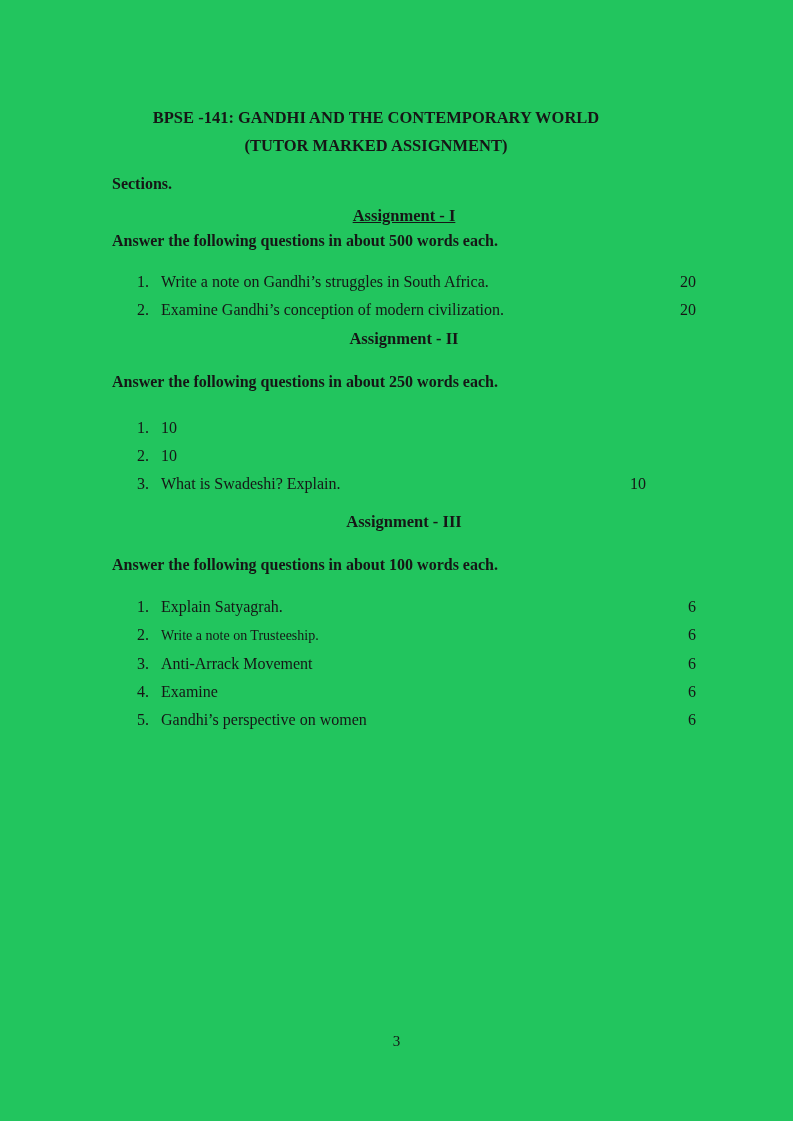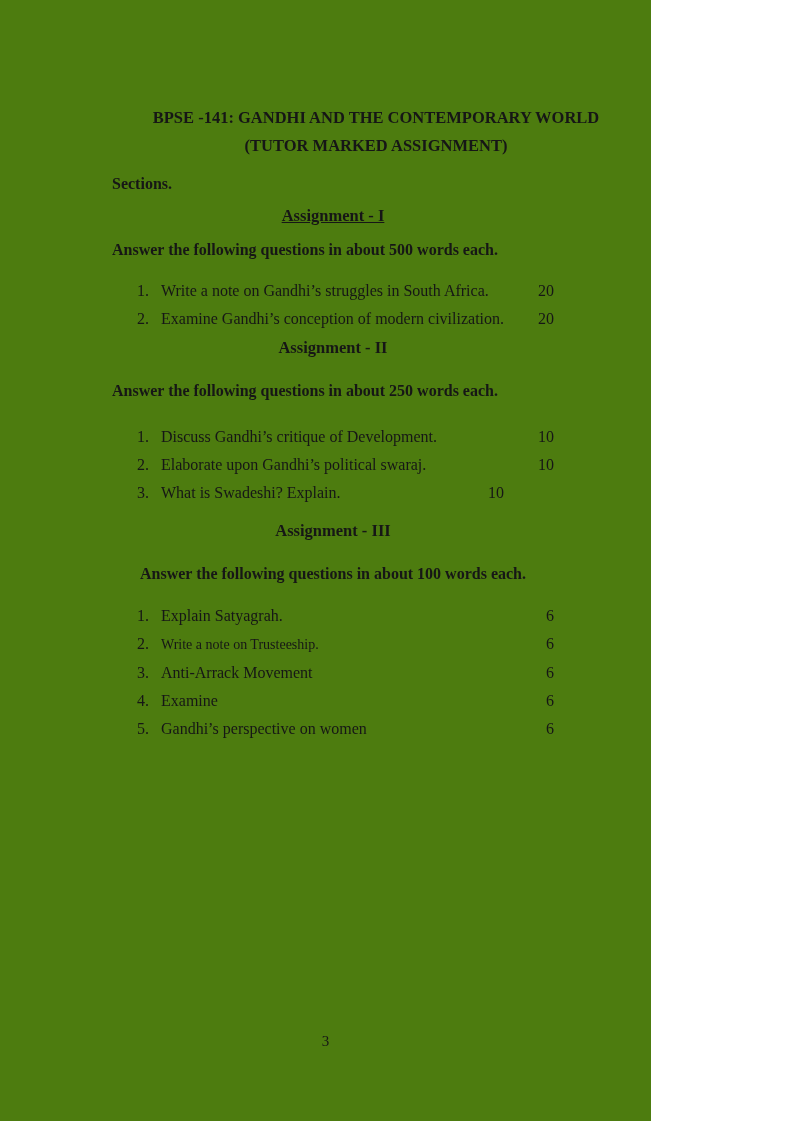--- a/index.html
+++ b/index.html
@@ -1,21 +1,21 @@
 <!DOCTYPE html>
 <html><head>
 <meta charset="utf-8">
 <style>
   * { margin: 0; padding: 0; box-sizing: border-box; }
   html, body { background: #ffffff; }
   .page {
     position: relative;
-    width: 651px;
+    width: 793px;
     height: 1121px;
-    background: #4d7c0f;
+    background: #22c55e;
     color: #161616;
     font-family: "Liberation Serif", "DejaVu Serif", serif;
     font-size: 16px;
     overflow: hidden;
   }
   
   .title-block {
     margin: 104px 153px 0 112px; 
     width: 528px;
     text-align: center;
@@ -51,27 +51,27 @@
     font-weight: bold;
     font-size: 16.5px;
     line-height: 22px;
   }
   .instruction {
     font-weight: bold;
     font-size: 16px;
     line-height: 22px;
   }
   .sec1 .heading { margin-top: 10px; text-decoration: underline; }
-  .sec1 .instruction { margin-top: 12px; }
+  .sec1 .instruction { margin-top: 3px; }
   .sec1 .questions { margin-top: 19px; }
   .sec2 .heading { margin-top: 7px; }
   .sec2 .instruction { margin-top: 21px; }
   .sec2 .questions { margin-top: 24px; }
   .sec3 .heading { margin-top: 16px; }
-  .sec3 .instruction { margin-top: 21px; text-align: center; }
+  .sec3 .instruction { margin-top: 21px; }
   .sec3 .questions { margin-top: 20px; }
   
   .q-row {
     display: flex;
     align-items: baseline;
     line-height: 22px;
     margin-bottom: 6px;
   }
   .q-num {
     margin-left: 25px;
@@ -122,26 +122,24 @@
   </div>
       </div>
   </section>
 
   <section class="sec sec2">
     <h2 class="heading">Assignment - II</h2>
     <p class="instruction">Answer the following questions in about 250 words each.</p>
     <div class="questions">
         <div class="q-row">
     <span class="q-num">1.</span>
-    <span class="q-text">Discuss Gandhi’s critique of Development.</span>
     <span class="q-marks">10</span>
   </div>
         <div class="q-row">
     <span class="q-num">2.</span>
-    <span class="q-text">Elaborate upon Gandhi’s political swaraj.</span>
     <span class="q-marks">10</span>
   </div>
         <div class="q-row">
     <span class="q-num">3.</span>
     <span class="q-text">What is Swadeshi? Explain.</span>
     <span class="q-marks" style="margin-right: 50px;">10</span>
   </div>
       </div>
   </section>
 

